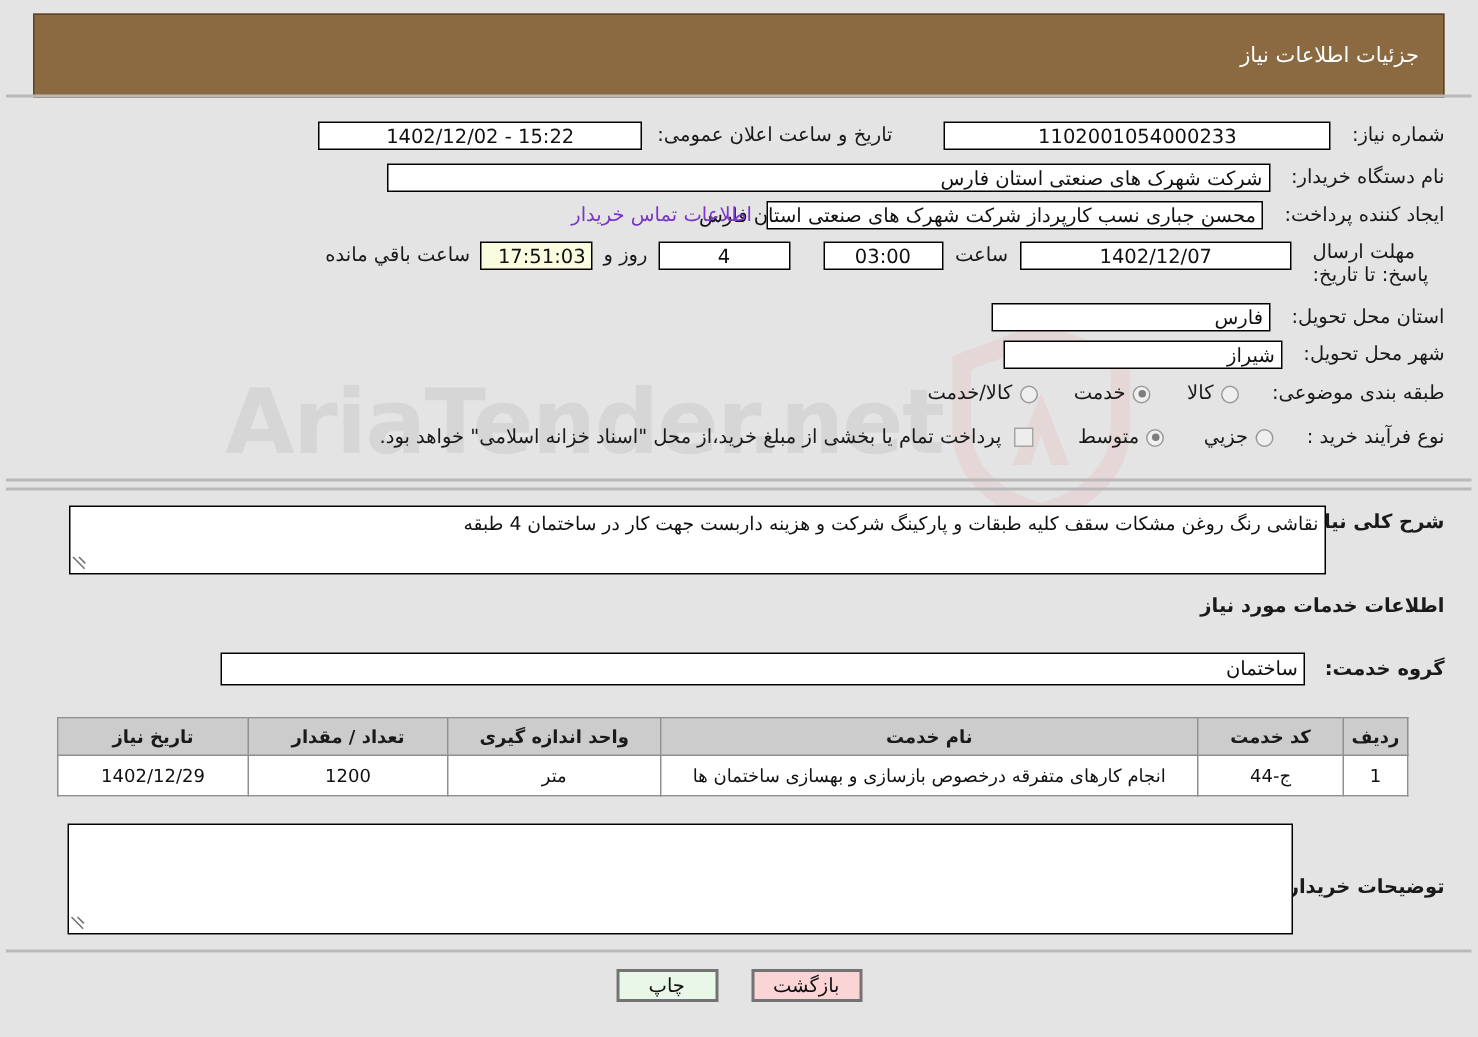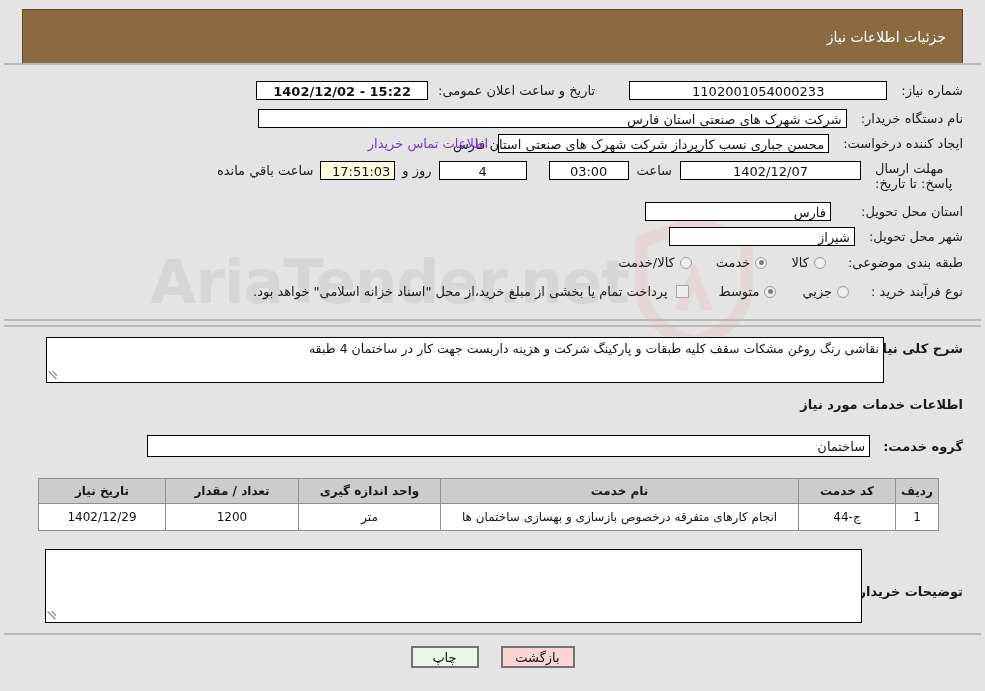--- a/index.html
+++ b/index.html
@@ -266,50 +266,50 @@
 
 <div class="panel-top">
 
   <div class="frow" style="right:18px; top:16px;">
     <span class="lbl">شماره نیاز:</span>
     <span class="fld" style="width:258px; margin-right:14px;">1102001054000233</span>
   </div>
 
   <div class="frow" style="right:386px; top:16px;">
     <span class="lbl">تاریخ و ساعت اعلان عمومی:</span>
-    <span class="fld" style="width:172px; margin-right:10px;font-weight:bold;">15:22 - 1402/12/02</span>
+    <span class="fld" style="width:216px; margin-right:10px;">15:22 - 1402/12/02</span>
   </div>
 
   <div class="frow" style="right:18px; top:44px;">
     <span class="lbl">نام دستگاه خریدار:</span>
     <span class="fld rtl-text" style="width:589px; margin-right:14px;">شرکت شهرک های صنعتی استان فارس</span>
   </div>
 
   <div class="frow" style="right:18px; top:69px;">
-    <span class="lbl">ایجاد کننده درخواست:</span>
+    <span class="lbl">ایجاد کننده پرداخت:</span>
     <span class="fld rtl-text" style="width:331px; margin-right:14px;">محسن  جباری نسب کارپرداز شرکت شهرک های صنعتی استان فارس</span>
     <a class="link" style="margin-right:10px;">اطلاعات تماس خریدار</a>
   </div>
 
   <div class="frow" style="right:18px; top:96px; align-items:flex-start;">
     <span class="lbl two-line">مهلت ارسال پاسخ: تا تاریخ:</span>
   </div>
   <div class="frow" style="right:120px; top:96px;">
     <span class="fld" style="width:181px;">1402/12/07</span>
     <span class="lbl" style="margin-right:8px;">ساعت</span>
     <span class="fld" style="width:80px; margin-right:8px;">03:00</span>
     <span class="fld" style="width:88px; margin-right:22px;">4</span>
     <span class="lbl" style="margin-right:7px;">روز و</span>
     <span class="fld yellow" style="width:75px; margin-right:7px;">17:51:03</span>
     <span class="lbl" style="margin-right:7px;">ساعت باقي مانده</span>
   </div>
 
   <div class="frow" style="right:18px; top:137px;">
     <span class="lbl">استان محل تحویل:</span>
-    <span class="fld rtl-text" style="width:186px; margin-right:30px;">فارس</span>
+    <span class="fld rtl-text" style="width:186px; margin-right:14px;">فارس</span>
   </div>
 
   <div class="frow" style="right:18px; top:162px;">
     <span class="lbl">شهر محل تحویل:</span>
     <span class="fld rtl-text" style="width:186px; margin-right:14px;">شیراز</span>
   </div>
 
   <div class="frow" style="right:18px; top:190px;">
     <span class="lbl">طبقه بندی موضوعی:</span>
     <span class="radio-item" style="margin-right:22px;">

